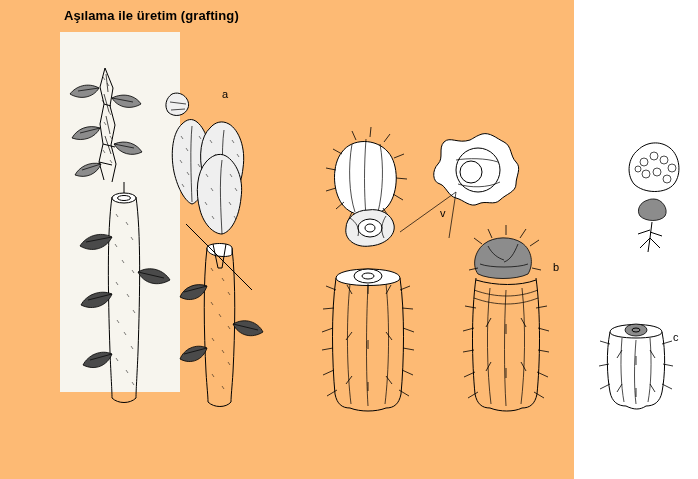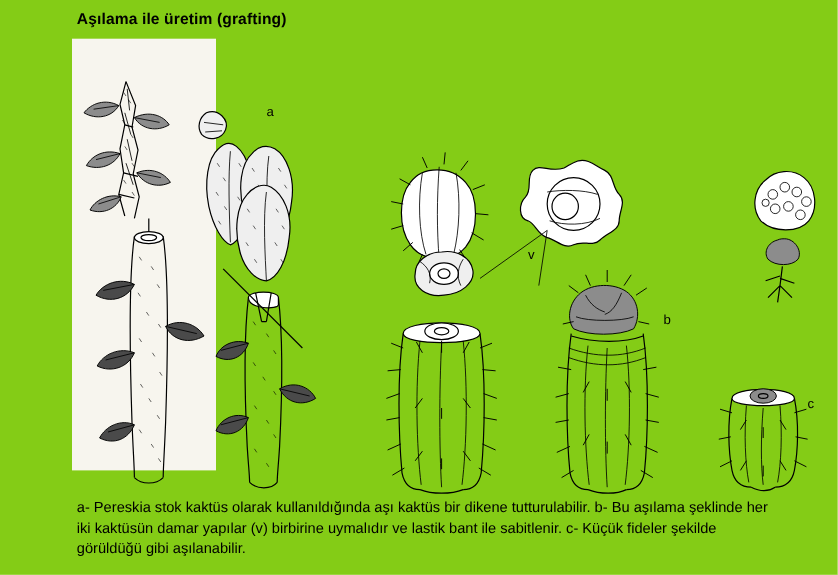--- a/index.html
+++ b/index.html
@@ -10,24 +10,25 @@
   body {
     width: 698px;
     height: 479px;
     font-family: "Liberation Sans", sans-serif;
     color: #000000;
     position: relative;
     overflow: hidden;
   }
   #page {
     position: relative;
-    width: 698px;
+    width: 574px;
     height: 479px;
-    background: #84cc16;
+    background: #fdba74;
     box-sizing: border-box;
+    text-align: right;
   }
   #title {
     position: absolute;
     left: 64px;
     top: 8px;
     font-size: 13px;
     font-weight: bold;
     letter-spacing: 0.1px;
     color: #000;
     white-space: nowrap;
@@ -265,15 +266,14 @@
       </g>
 
     </svg>
 
     <div class="lbl" style="left:222px; top:56px;">a</div>
     <div class="lbl" style="left:440px; top:175px;">v</div>
     <div class="lbl" style="left:553px; top:229px;">b</div>
     <div class="lbl" style="left:673px; top:299px;">c</div>
   </div>
 
-  <div id="caption">a- Pereskia stok kaktüs olarak kullanıldığında aşı kaktüs bir dikene tutturulabilir. b- Bu aşılama şeklinde her iki kaktüsün damar yapılar (v) birbirine uymalıdır ve lastik bant ile sabitlenir. c- Küçük fideler şekilde görüldüğü gibi aşılanabilir.</div>
 
 </div>
 
 </body></html>

